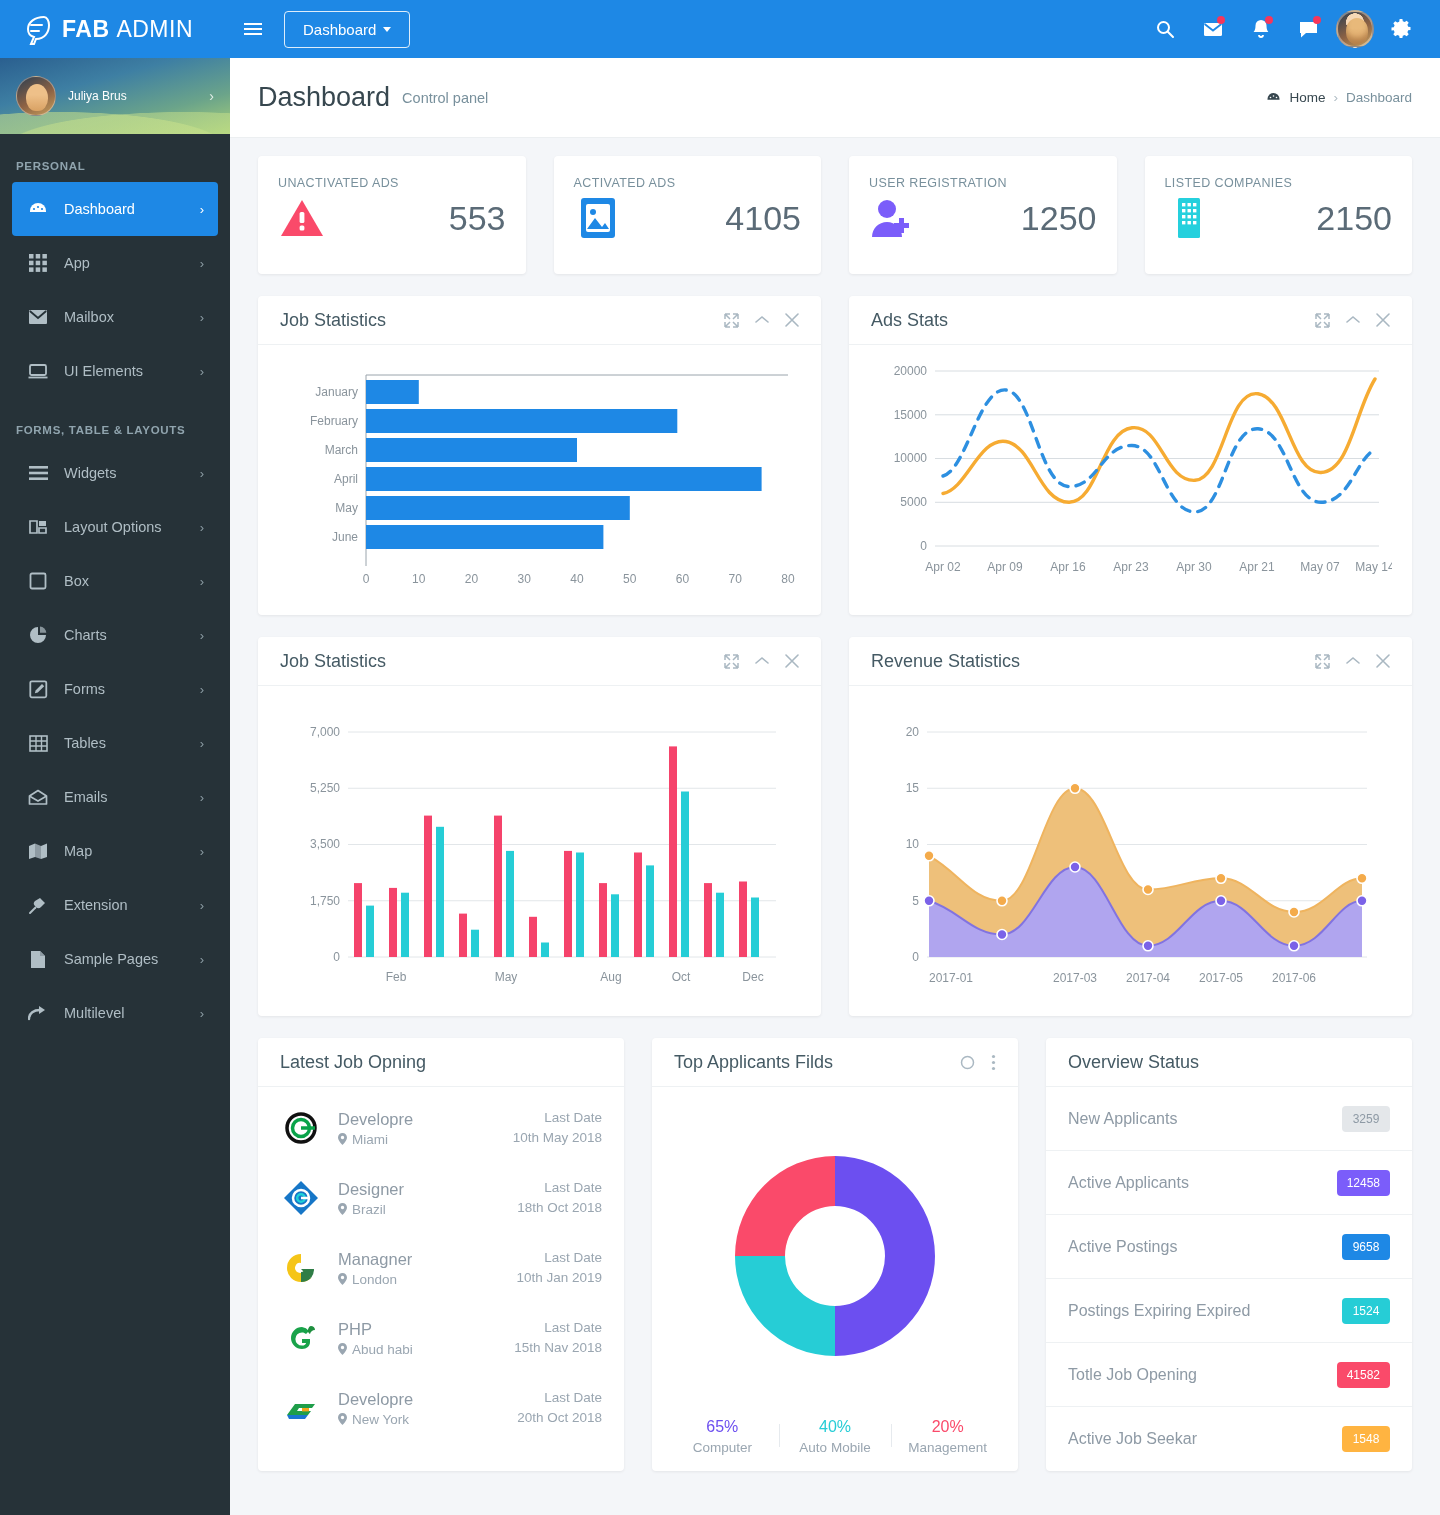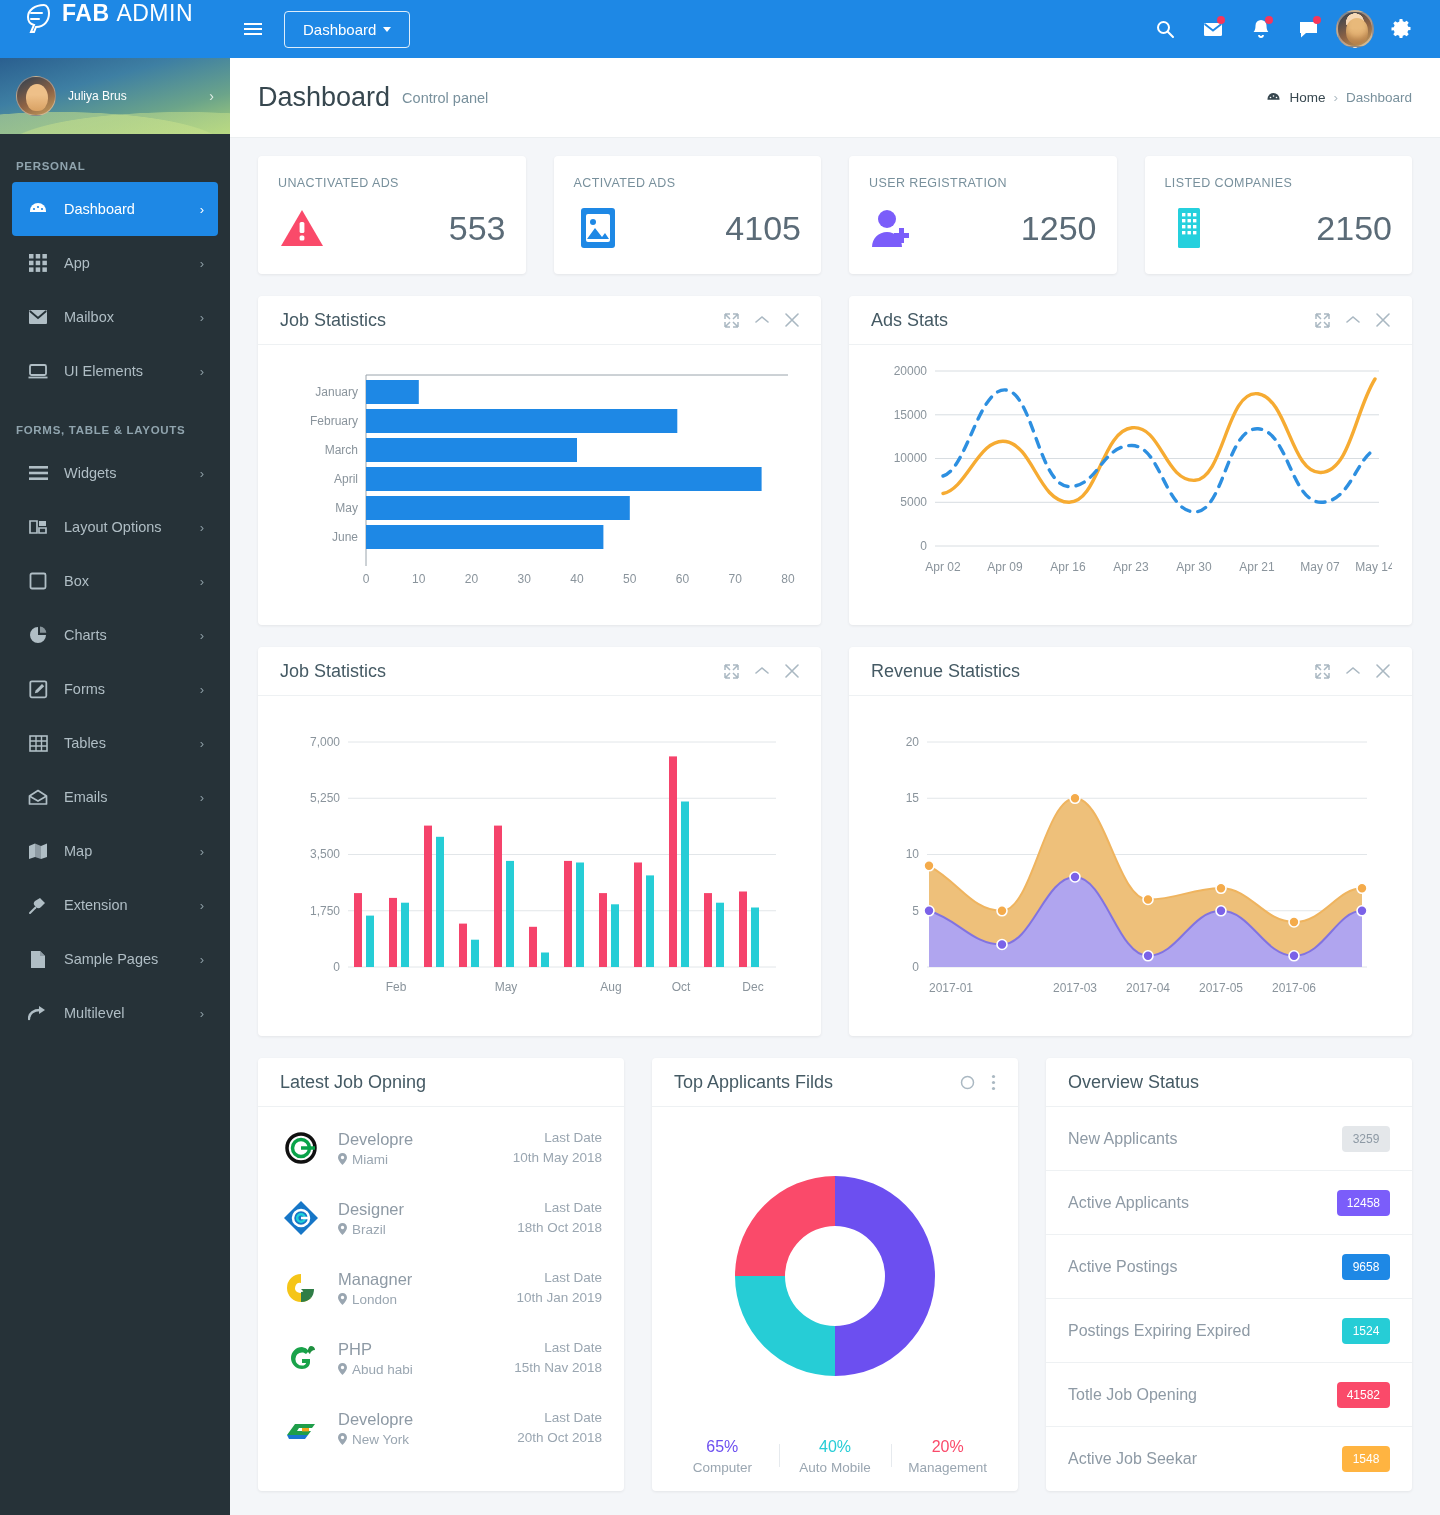--- a/index.html
+++ b/index.html
@@ -11,21 +11,21 @@
     color: #37474f;
   }
   .app { display: flex; flex-direction: column; height: 1515px; }
 
   
   .topnav {
     height: 58px; background: #1e88e5; display: flex; align-items: center;
     flex: 0 0 58px; position: relative; z-index: 30;
   }
   .brand {
-    width: 230px; height: 58px; display: flex; align-items: flex-start;
+    width: 230px; height: 58px; display: flex; align-items: center;
     padding-left: 18px; gap: 10px; flex: 0 0 230px;
   }
   .brand-logo { width: 34px; height: 34px; }
   .brand-text { font-size: 23px; color: #fff; letter-spacing: .5px; }
   .brand-text b { font-weight: 700; }
   .brand-text span { font-weight: 300; }
   .hamburger {
     width: 46px; height: 58px; display: flex; align-items: center; justify-content: center;
     cursor: pointer;
   }
@@ -111,34 +111,34 @@
 
   .grid { padding: 18px 28px 0 28px; }
   .row { display:flex; gap: 28px; margin-bottom: 22px; }
 
   
   .stat-card {
     background:#fff; border-radius:4px; box-shadow:0 1px 3px rgba(0,0,0,.07);
     flex:1; padding: 20px 20px 18px 20px; height: 118px;
   }
   .stat-label { font-size: 12.5px; color:#78909c; letter-spacing:.4px; }
-  .stat-body { display:flex; align-items:center; margin-top:14px; }
+  .stat-body { display:flex; align-items:center; margin-top:4px; }
   .stat-icon { width:48px; height:48px; display:flex; align-items:center; justify-content:center; }
   .stat-value { margin-left:auto; font-size:34px; color:#5b6b77; font-weight:400; }
 
   
   .panel { background:#fff; border-radius:4px; box-shadow:0 1px 3px rgba(0,0,0,.07); flex:1; display:flex; flex-direction:column; }
   .panel-head {
     display:flex; align-items:center; padding: 0 22px; height: 49px;
     border-bottom:1px solid #eef1f3;
   }
   .panel-title { font-size: 18px; color:#455a64; font-weight:400; }
   .panel-tools { margin-left:auto; display:flex; align-items:center; gap: 16px; color:#aab8c2; }
   .ptool { cursor:pointer; display:flex; align-items:center; }
-  .panel-body { padding: 16px 18px 24px 18px; flex:1; }
+  .panel-body { padding: 16px 18px 14px 18px; flex:1; }
 
   
   .job-row { display:flex; align-items:center; padding: 14px 22px; gap: 16px; }
   .job-logo { width:42px; height:42px; flex:0 0 42px; display:flex;align-items:center;justify-content:center; }
   .job-main { flex:1; }
   .job-title { font-size:16.5px; color:#8e9aa5; }
   .job-loc { font-size:13.5px; color:#9aa6b1; margin-top:3px; display:flex; align-items:center; gap:5px; }
   .job-right { text-align:right; font-size:13.5px; color:#9aa6b1; line-height:1.5; }
 
   

